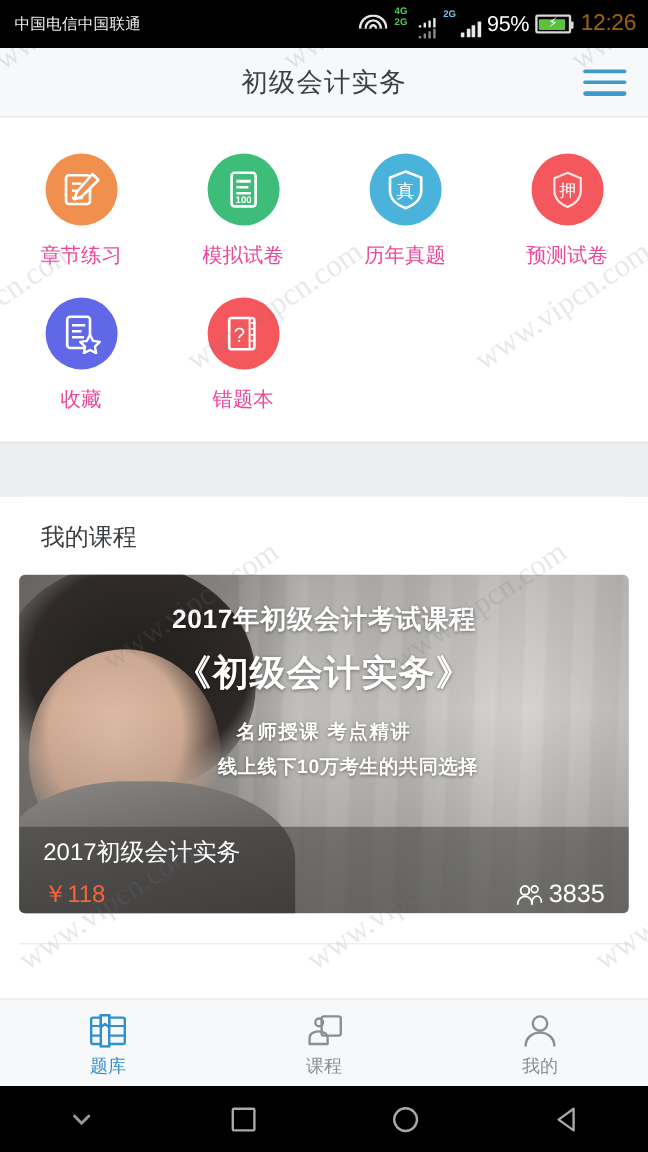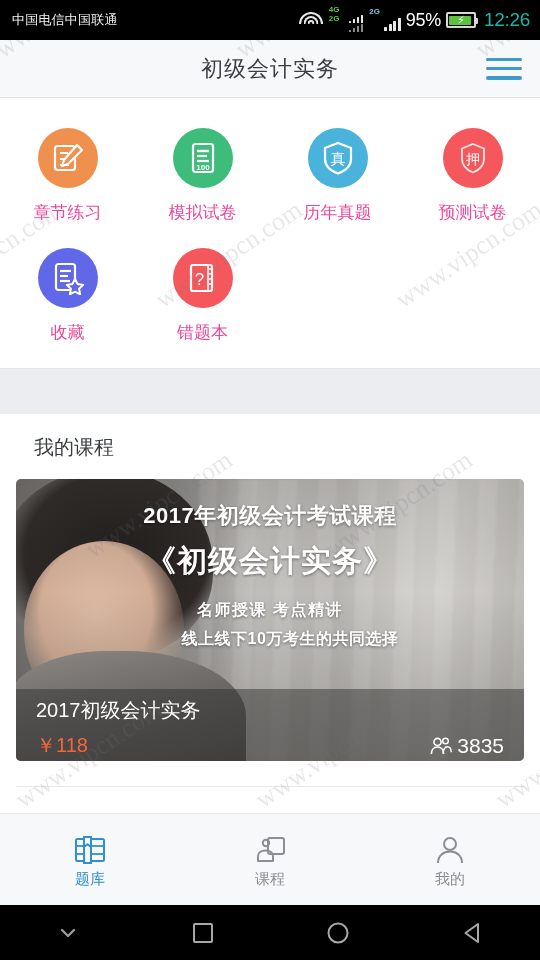--- a/index.html
+++ b/index.html
@@ -67,21 +67,21 @@
   }
   .battery:after {
     content: ""; position: absolute; right: -4px; top: 4px;
     width: 2.5px; height: 6px; background: #d8d8d8; border-radius: 0 1px 1px 0;
   }
   .battery .fill { background: #5ac23c; height: 100%; width: 95%; border-radius: 1px; }
   .battery .bolt {
     position: absolute; left: 50%; top: 50%; transform: translate(-50%,-50%);
     font-size: 11px; color: #ffffff; line-height: 1;
   }
-  .clock { font-size: 19px; color: #14b8a6; margin-left: 3px; letter-spacing: -.3px; }
+  .clock { font-size: 19px; color: #a16207; margin-left: 3px; letter-spacing: -.3px; }
 
   
   .watermark {
     position: absolute; inset: 0; pointer-events: none; z-index: 30;
     overflow: hidden;
   }
   .wm {
     position: absolute;
     font-size: 26px;
     color: rgba(120,120,130,.17);
@@ -178,21 +178,21 @@
   .card-name { font-size: 20px; color: #ffffff; margin-bottom: 8px; }
   .card-row { display: flex; align-items: center; justify-content: space-between; }
   .card-price { font-size: 20px; color: #f4663a; }
   .card-people { display: flex; align-items: center; gap: 4px; color: #ffffff; font-size: 21px; }
   .card-people svg { display: block; }
   .card-sep { margin: 25px 16px 0; border-bottom: 1px solid #e7e9eb; }
 
   
   .bottomnav {
     position: absolute; left: 0; right: 0; bottom: 55px; z-index: 20;
-    height: 92px; background: #f7f8f9; border-top: 1px solid #e6e8ea;
+    height: 73px; background: #f7f8f9; border-top: 1px solid #e6e8ea;
     display: flex;
   }
   .nav-item {
     flex: 1; display: flex; flex-direction: column; align-items: center;
     justify-content: center; gap: 5px; cursor: pointer; padding-top: 4px;
   }
   .nav-label { font-size: 15px; color: #8a8f94; }
   .nav-item.active .nav-label { color: #2f8fd0; }
   .nav-item svg { display: block; }
 

